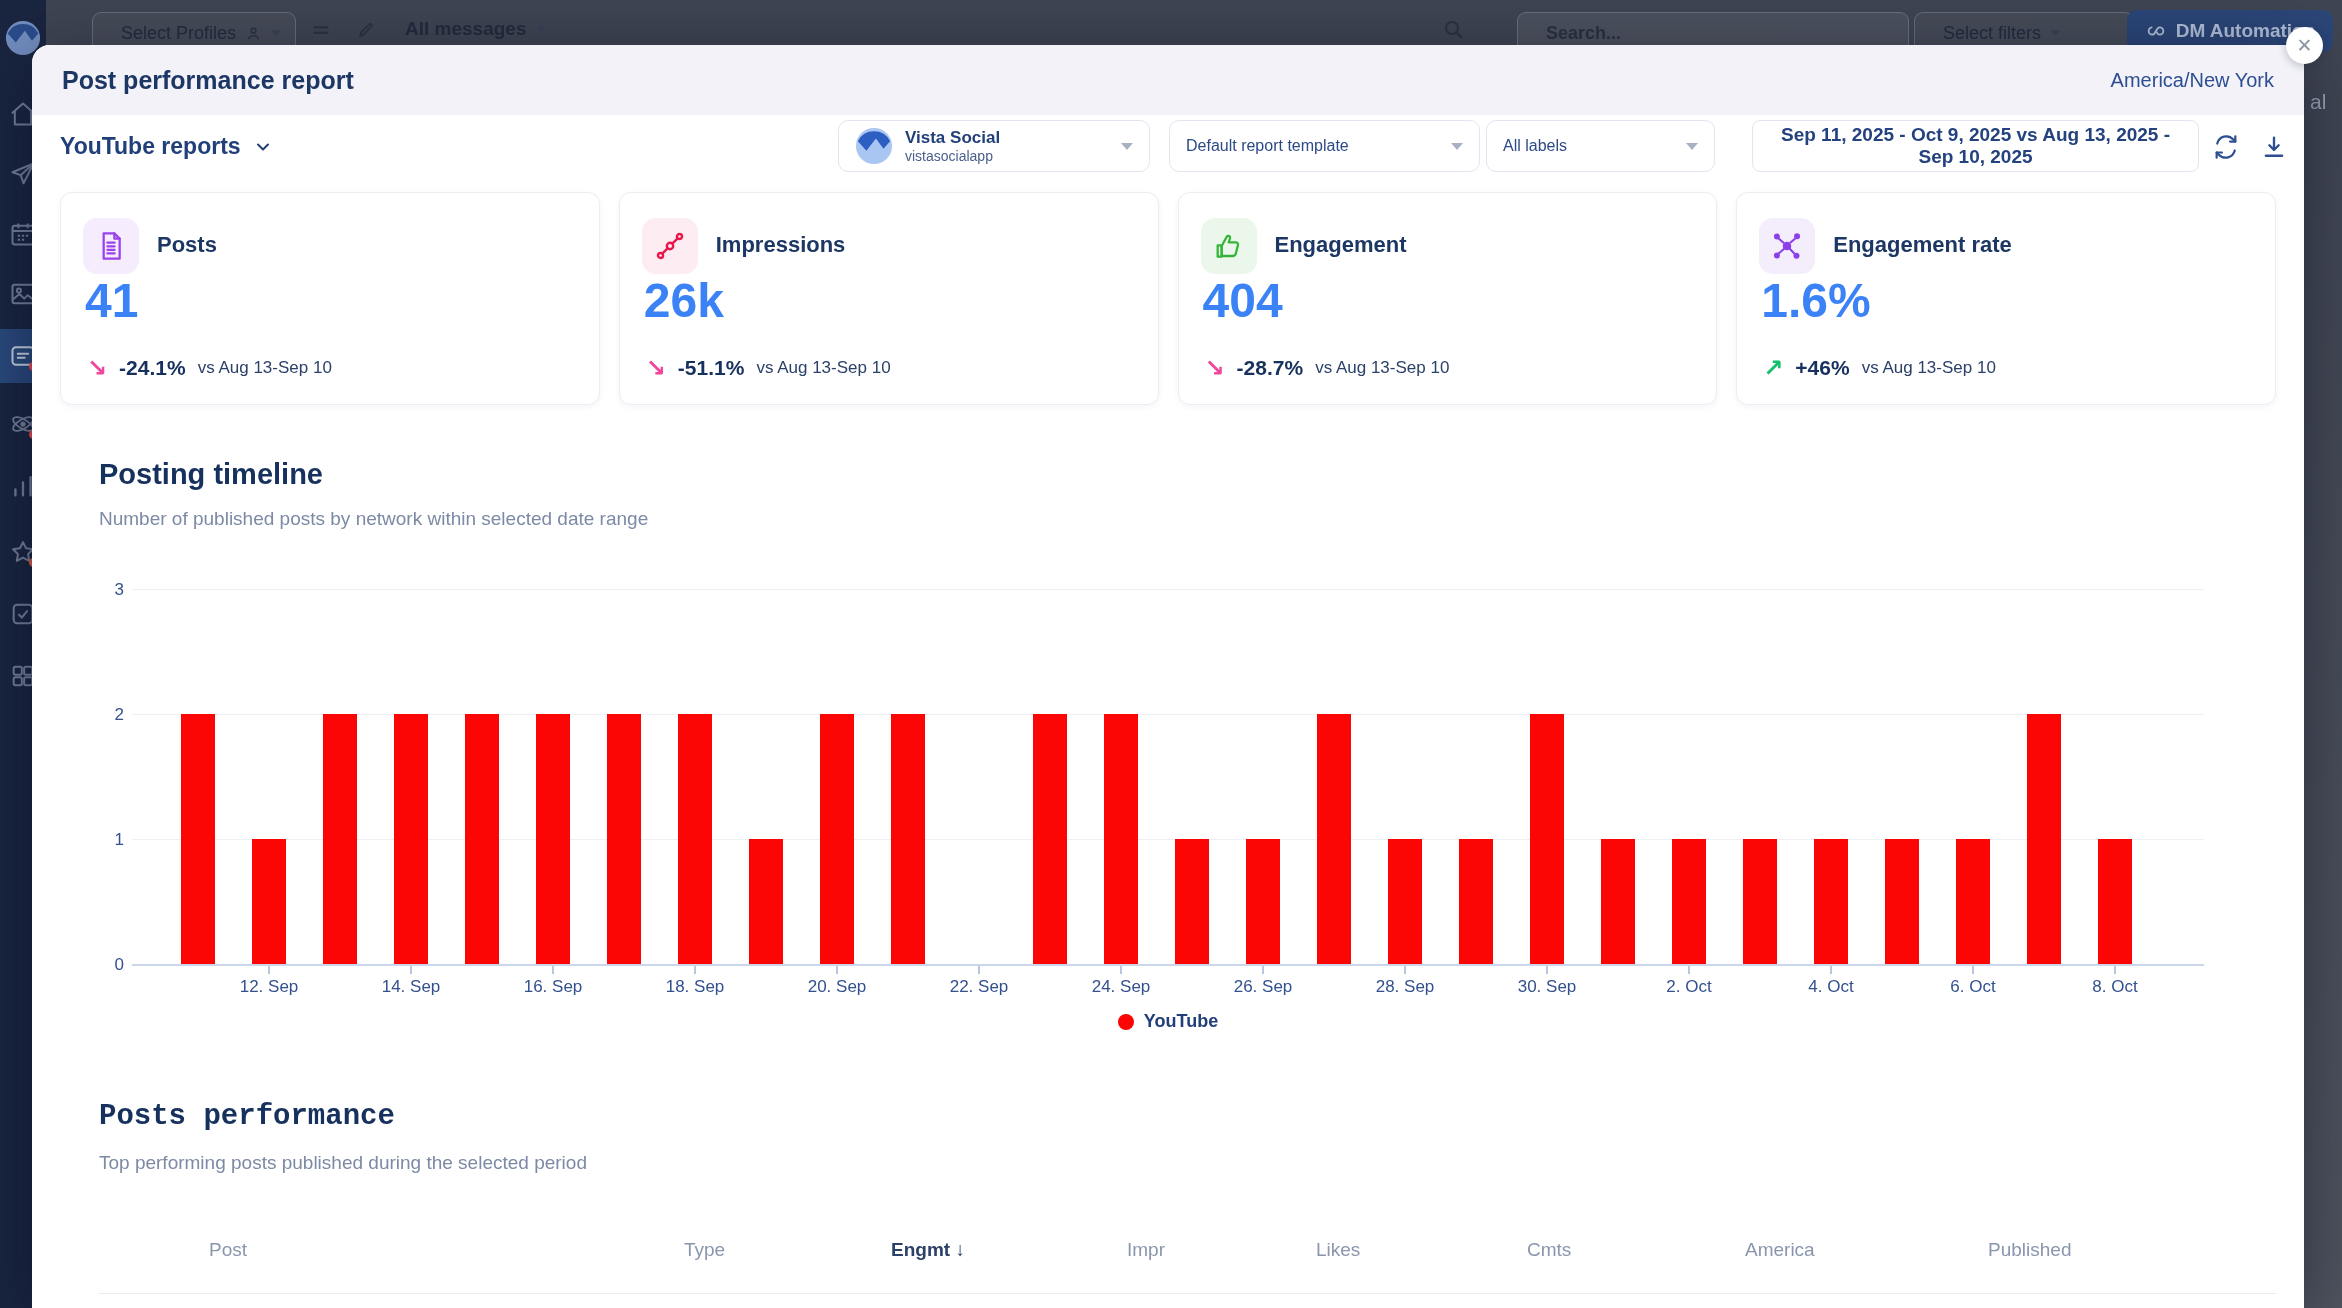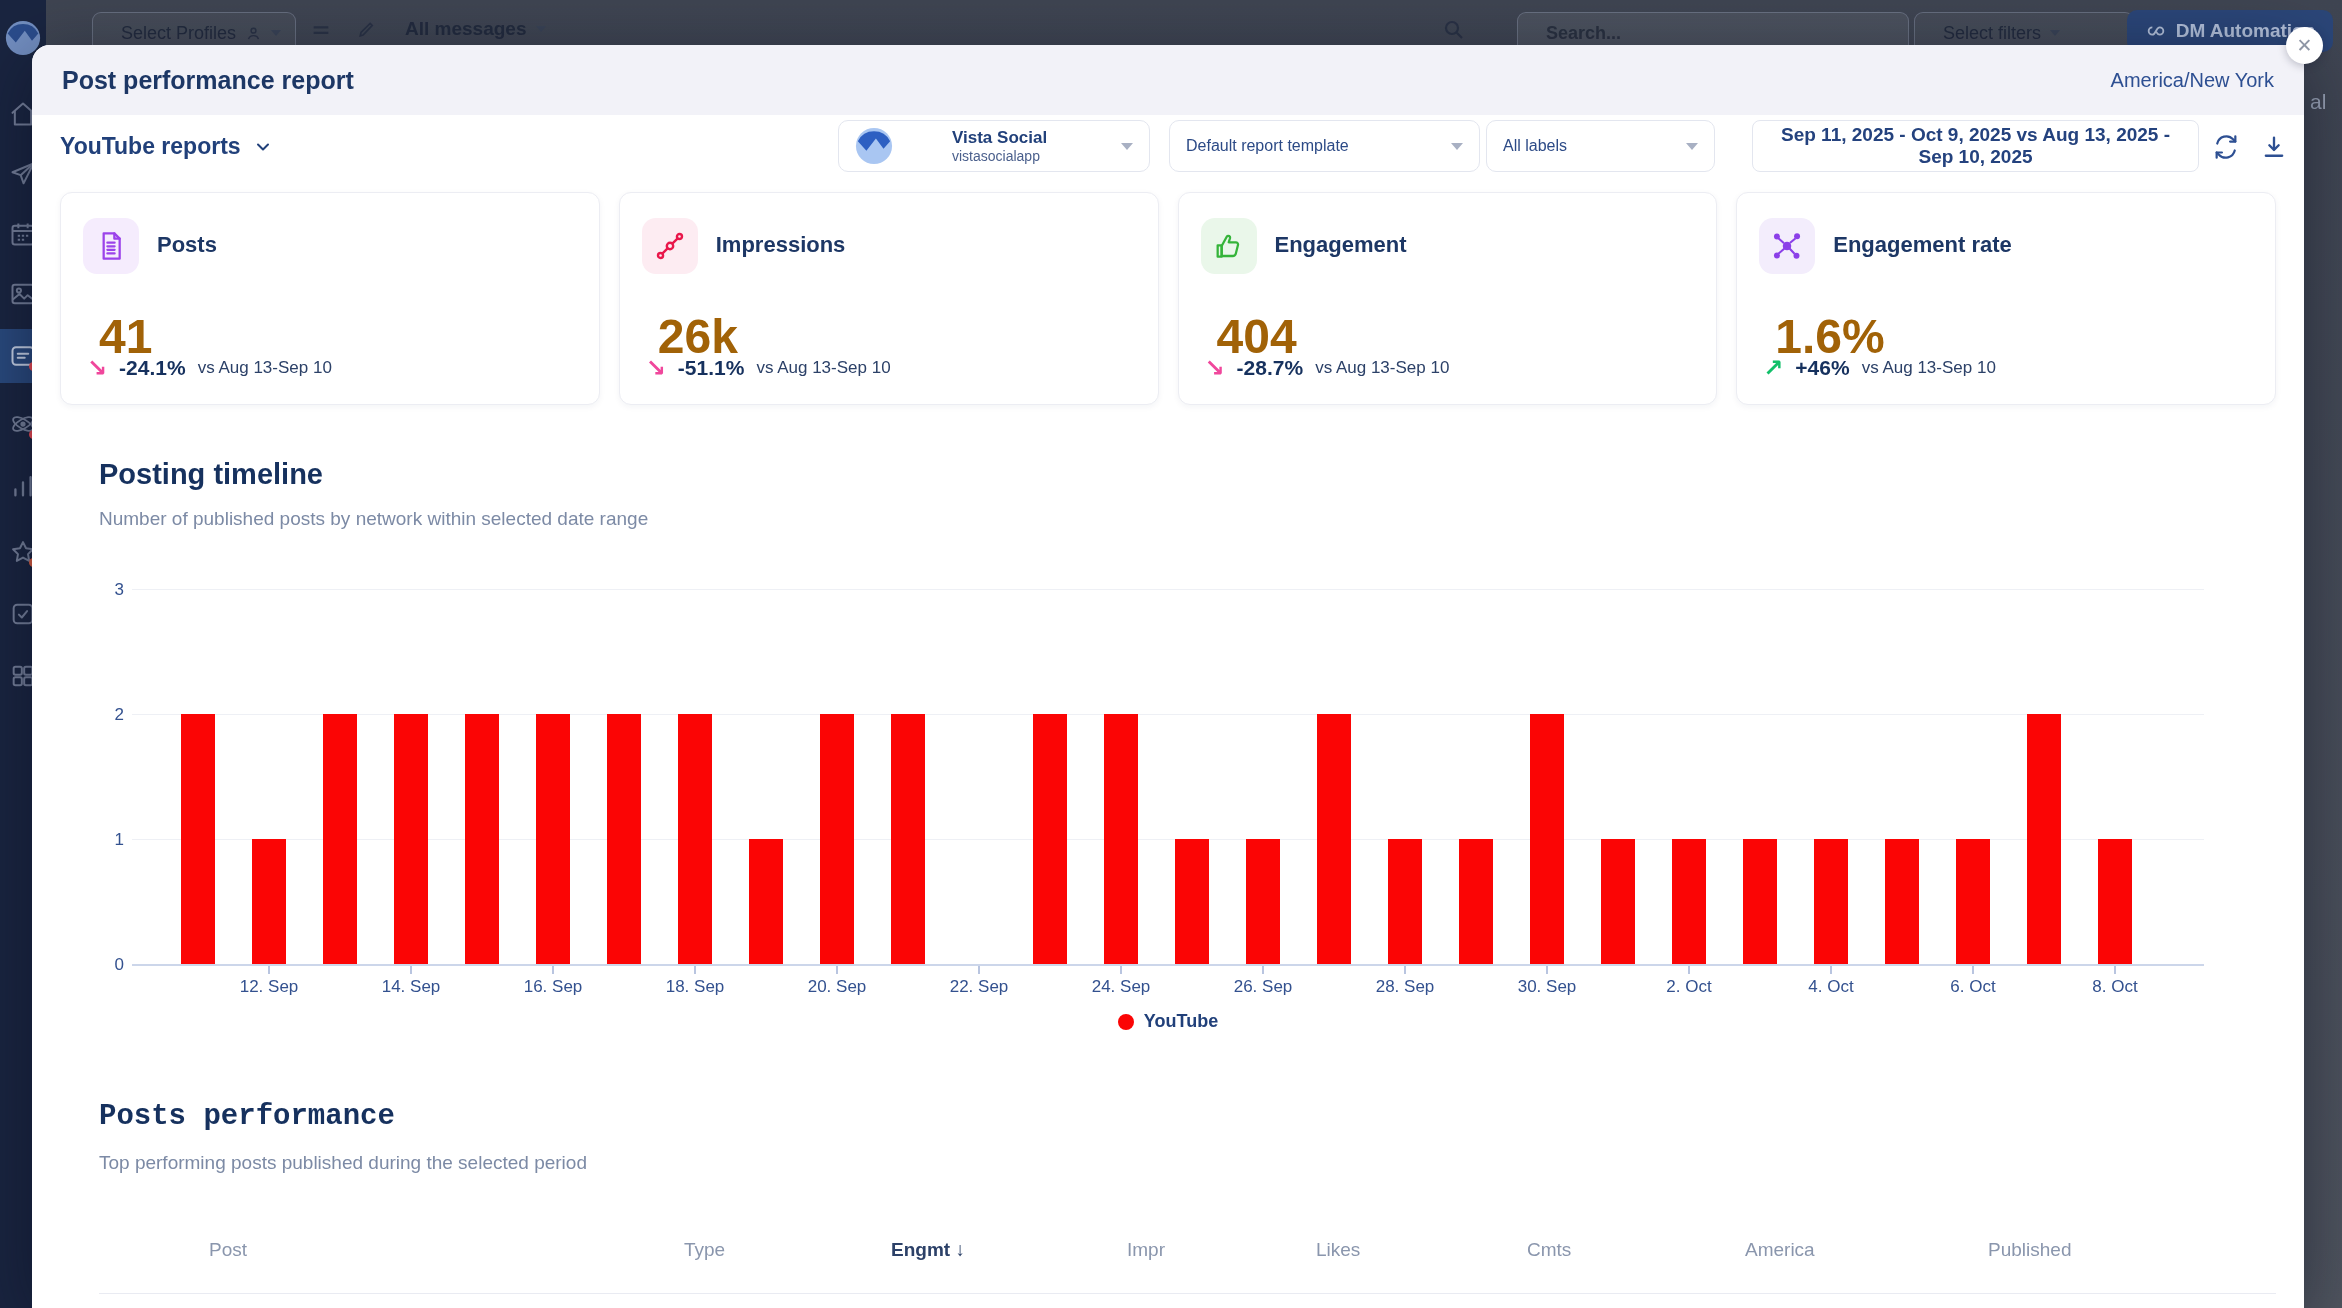--- a/index.html
+++ b/index.html
@@ -55,21 +55,21 @@
   .tool-ic{position:absolute;top:86px;width:32px;height:32px;color:#2d4f92;display:flex;
            align-items:center;justify-content:center;}
 
   
   .cards{position:absolute;left:28px;top:147px;width:2216px;height:213px;display:flex;gap:19px;}
   .card{flex:1;background:#fff;border:1px solid #ecedf3;border-radius:12px;position:relative;
         box-shadow:0 2px 6px rgba(25,35,70,.05);}
   .card-icon{position:absolute;left:22px;top:25px;width:56px;height:56px;border-radius:14px;
              display:flex;align-items:center;justify-content:center;}
   .card-title{position:absolute;left:96px;top:39px;font-size:22px;font-weight:700;color:#1d3765;}
-  .card-value{position:absolute;left:38px;top:80px;font-size:48px;font-weight:600;color:#a16207;margin-top:36px;}
+  .card-value{position:absolute;left:24px;top:80px;font-size:48px;font-weight:600;color:#3b82f6;}
   .card-delta{position:absolute;left:26px;bottom:22px;display:flex;align-items:center;gap:12px;}
   .delta-arrow{font-size:24px;font-weight:700;}
   .delta-val{font-size:21px;font-weight:700;color:#16315e;}
   .delta-cmp{font-size:17px;color:#2c4168;}
 
   
   .sec-title{position:absolute;left:67px;font-size:29px;font-weight:700;color:#16315e;}
   .sec-sub{position:absolute;left:67px;font-size:19px;color:#7c8aa5;}
 
   
@@ -253,21 +253,21 @@
       <span class="timezone">America/New York</span>
     </div>
 
     <div class="report-picker">
       <span>YouTube reports</span>
       <svg width="20" height="20" viewBox="0 0 24 24" fill="none" stroke="#21407a" stroke-width="2.4" stroke-linecap="round" stroke-linejoin="round">
           <polyline points="6 9 12 15 18 9"></polyline>
         </svg>
     </div>
 
-    <div class="sel" style="left:806px;width:312px;gap:47px;">
+    <div class="sel" style="left:806px;width:312px;">
       <span style="margin-right:12px;">
         <svg width="38" height="38" viewBox="0 0 40 40">
             <circle cx="20" cy="20" r="19" fill="#a9c6f2"></circle>
             <path d="M3 15 A19 19 0 0 1 37 15 L30 23 L22 12 L12 25 Z" fill="#2d5fc2"></path>
           </svg>
       </span>
       <span class="grow">
         <div class="profile-name">Vista Social</div>
         <div class="profile-handle">vistasocialapp</div>
       </span>

